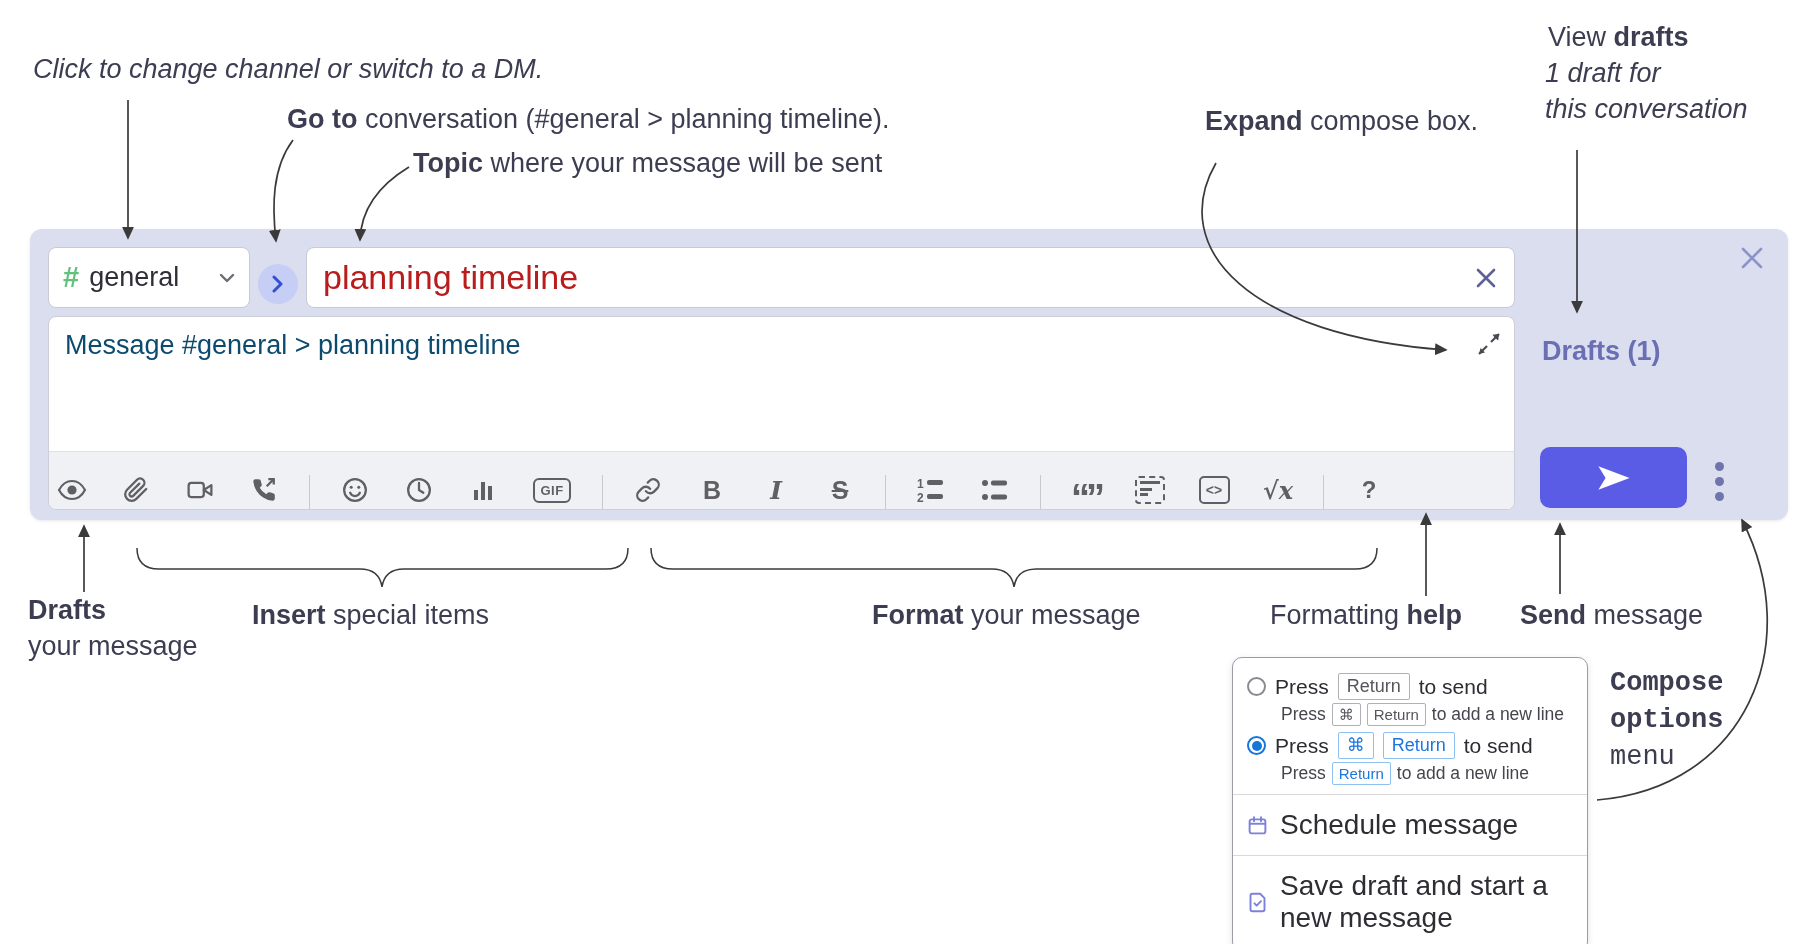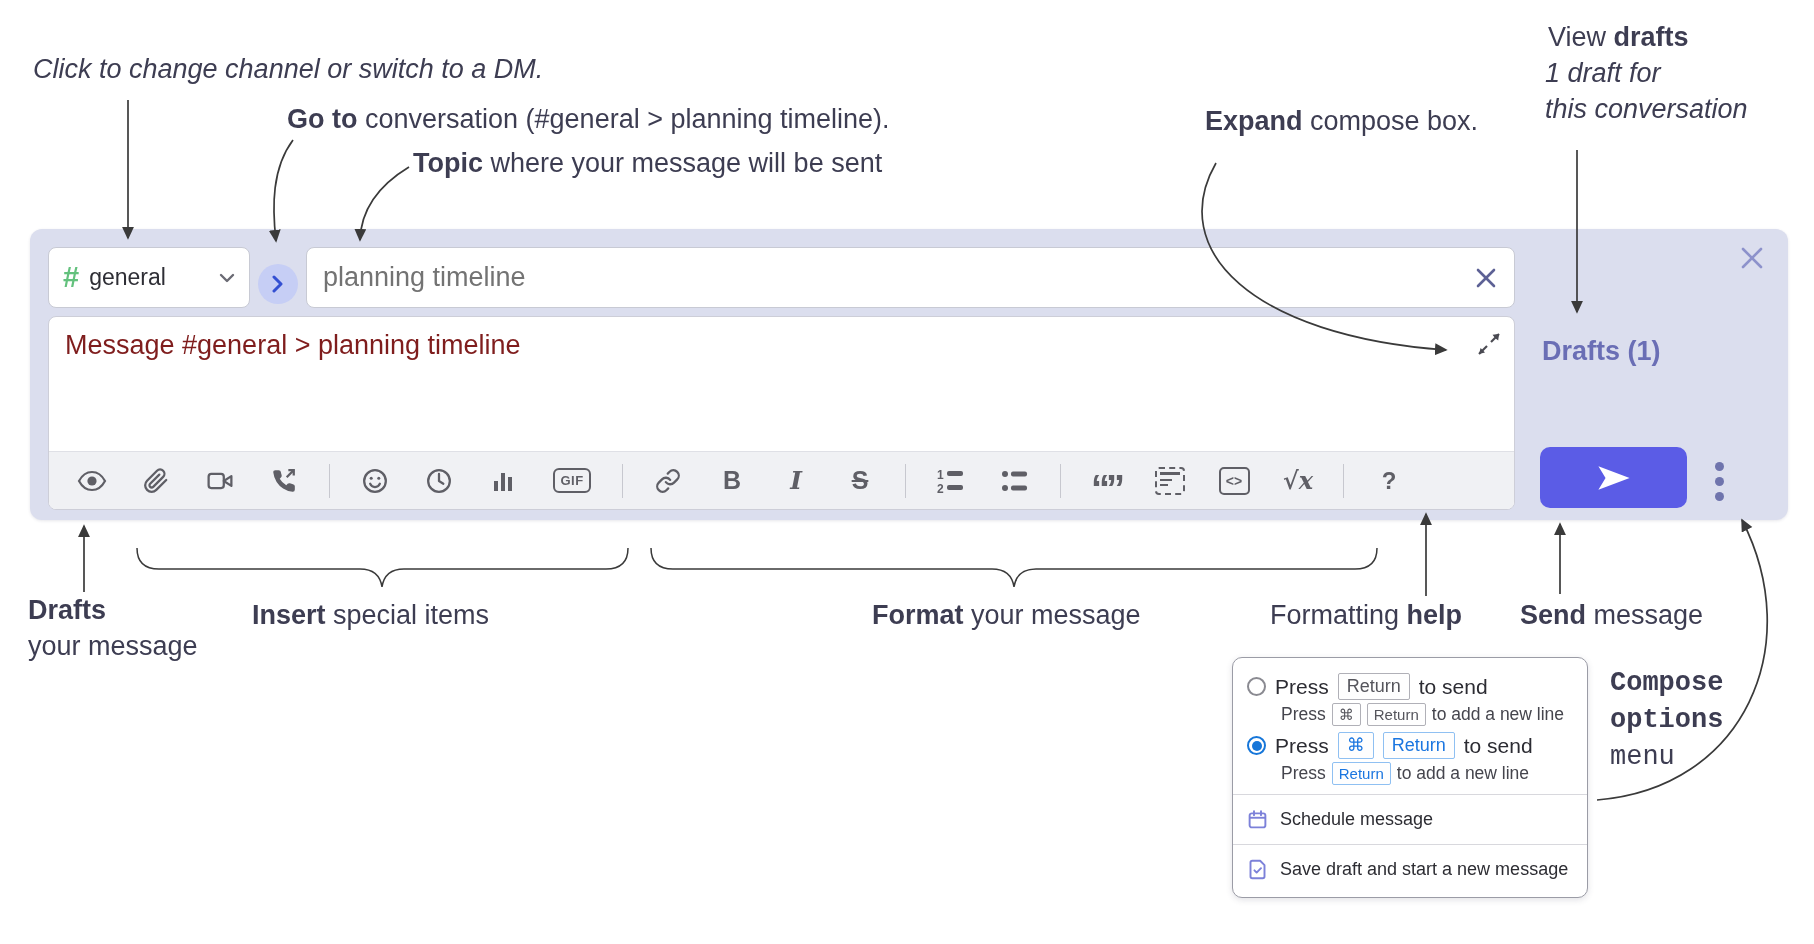--- a/index.html
+++ b/index.html
@@ -9,32 +9,32 @@
   .ann{font-size:27px;color:#3d3d52;white-space:nowrap;z-index:6;}
   .b{font-weight:700;}
   .i{font-style:italic;}
   
   #panel{left:30px;top:229px;width:1758px;height:291px;background:#dbdeee;border-radius:12px;
          box-shadow:0 1px 3px rgba(60,60,90,.12);z-index:1;}
   .inputbox{position:absolute;background:#fff;border:1px solid #c8cad4;border-radius:8px;
             display:flex;align-items:center;}
   #channel-btn{left:18px;top:18px;width:202px;height:61px;padding:0 14px;box-sizing:border-box;gap:10px;}
   #channel-btn .hash{color:#63c17d;font-weight:700;font-size:29px;}
-  #channel-btn .name{font-size:23px;color:#2e2e35;font-weight:500;flex:1;}
+  #channel-btn .name{font-size:27px;color:#2e2e35;font-weight:500;flex:1;}
   #goto-btn{position:absolute;left:228px;top:35px;width:40px;height:40px;border-radius:50%;
             background:#c6cef5;display:flex;align-items:center;justify-content:center;}
   #topic-box{left:276px;top:18px;width:1209px;height:61px;padding:0 16px;box-sizing:border-box;}
-  #topic-box .val{font-size:27px;color:#737373;flex:1;}
+  #topic-box .val{font-size:34px;color:#b91c1c;flex:1;}
   #message-box{position:absolute;left:18px;top:87px;width:1467px;height:194px;background:#fff;
                border:1px solid #cdced8;border-radius:8px;box-sizing:border-box;overflow:hidden;}
   #msg-area{position:relative;height:136px;}
-  #msg-placeholder{position:absolute;left:16px;top:13px;font-size:27px;color:#7f1d1d;}
+  #msg-placeholder{position:absolute;left:16px;top:13px;font-size:27px;color:#0c4a6e;}
   #expand-btn{position:absolute;right:12px;top:14px;width:26px;height:26px;}
   #toolbar{position:absolute;left:0;right:0;bottom:0;height:57px;background:#f0f1f4;
-           border-top:1px solid #dfe0e6;display:flex;align-items:center;padding:0 24px;gap:26px;}
+           border-top:1px solid #dfe0e6;display:flex;align-items:flex-end;padding:0 4px;gap:26px;}
   .tbtn{width:38px;height:38px;display:flex;align-items:center;justify-content:center;color:#5f5f66;flex:0 0 auto;}
   .tdiv{width:1px;height:34px;background:#c7c8cf;flex:0 0 auto;}
   .tglyph{font-size:25px;font-weight:700;color:#5f5f66;}
   .serifglyph{font-family:"DejaVu Serif",serif;font-style:italic;}
   #gif-chip{border:2.2px solid #5f5f66;border-radius:6px;font-size:13px;font-weight:700;
             padding:3px 5px;color:#5f5f66;letter-spacing:.5px;}
   #spoiler-chip{width:26px;height:24px;border:2px dashed #5f5f66;border-radius:4px;position:relative;}
   #spoiler-chip i{position:absolute;left:3px;right:3px;top:3px;height:3px;background:#5f5f66;}
   #spoiler-chip em{position:absolute;left:3px;width:12px;top:10px;height:2.5px;background:#5f5f66;}
   #spoiler-chip em+em{top:15px;width:8px;}
@@ -55,21 +55,21 @@
   .subrow{display:flex;align-items:center;gap:6px;font-size:17.5px;color:#45454d;margin:3px 0 6px 34px;}
   .radio{width:19px;height:19px;border-radius:50%;border:2px solid #8a8a91;box-sizing:border-box;flex:0 0 auto;}
   .radio.sel{border-color:#1676d9;position:relative;}
   .radio.sel::after{content:"";position:absolute;left:2.5px;top:2.5px;width:10px;height:10px;
                     border-radius:50%;background:#1676d9;}
   .kbd{border:1px solid #b0b0b7;border-radius:2px;padding:0 8px;font-size:18px;color:#55555c;
        background:#fefefe;line-height:25px;}
   .kbd.small{font-size:15px;padding:0 6px;line-height:21px;}
   .kbd.blue{border-color:#8fc0f2;color:#1b76e0;}
   .menudiv{height:1px;background:#d8d8dd;margin:9px -14px;}
-  .menuitem{display:flex;align-items:center;gap:12px;font-size:18px;color:#2d2d33;padding:5px 0;}
+  .menuitem{display:flex;align-items:center;gap:12px;font-size:28px;color:#2d2d33;padding:5px 0;}
   .menuitem .mi{color:#7c81d9;display:flex;}
   svg{display:block;}
   #overlay{position:absolute;left:0;top:0;z-index:5;pointer-events:none;}
 </style>
 </head>
 <body>
 
 <div id="canvas">
 
   <div id="panel" class="abs">

